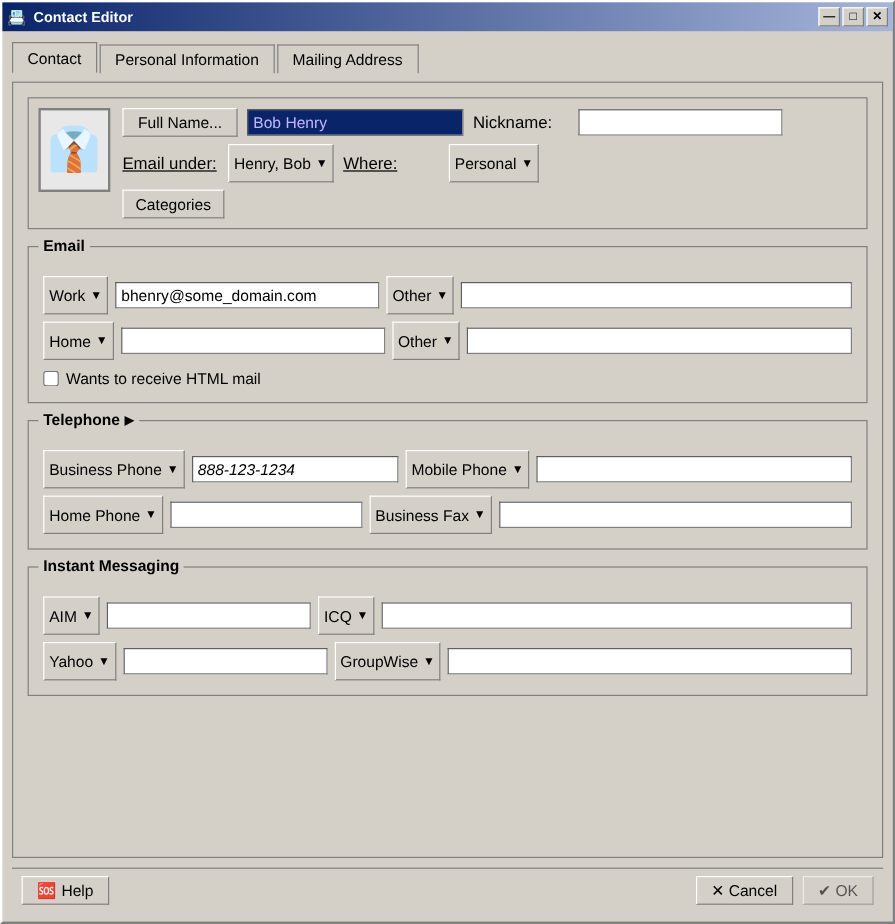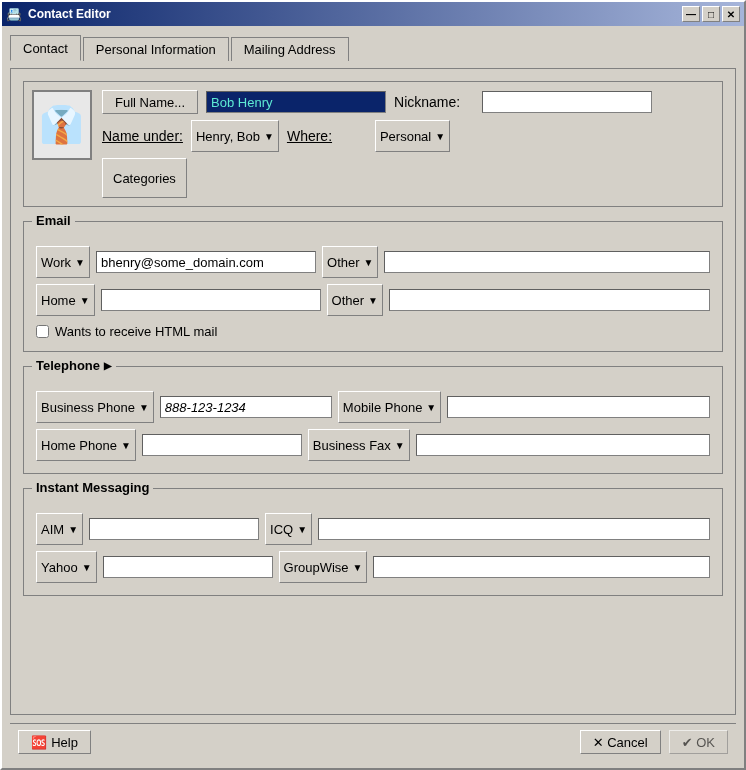--- a/index.html
+++ b/index.html
@@ -146,21 +146,21 @@
       border: 1px solid #808080;
       border-top-color: #606060;
       border-left-color: #606060;
       height: 22px;
       padding: 0 4px;
       font-size: 13px;
       outline: none;
     }
     .win-input.highlighted {
       background: #0a246a;
-      color: #5eead4;
+      color: #c4b5fd;
     }
     .dropdown-btn {
       background: #d4d0c8;
       border: 1px solid #808080;
       border-top-color: #fff;
       border-left-color: #fff;
       height: 32px;
       padding: 0 4px;
       font-size: 13px;
       cursor: pointer;
@@ -222,21 +222,21 @@
     .win-checkbox {
       width: 13px;
       height: 13px;
       cursor: pointer;
     }
     .categories-btn {
       background: #d4d0c8;
       border: 1px solid #808080;
       border-top-color: #fff;
       border-left-color: #fff;
-      height: 40px;
+      height: 24px;
       padding: 0 10px;
       font-size: 13px;
       cursor: pointer;
     }
     .categories-value {
       background: white;
       border: 1px solid #808080;
       border-top-color: #606060;
       border-left-color: #606060;
       height: 22px;
@@ -306,21 +306,21 @@
         <div class="contact-fields">
 
           <div class="field-row">
             <button class="win-button">Full Name...</button>
             <input class="win-input highlighted" style="width: 180px;" type="text" value="Bob Henry">
             <span class="field-label">Nickname:</span>
             <input class="win-input" style="width: 170px;" type="text">
           </div>
 
           <div class="field-row">
-            <span class="field-label underline">Name under:</span>
+            <span class="field-label underline">Email under:</span>
             <div class="dropdown-btn">
               <span>Henry, Bob</span>
               <span class="dropdown-arrow">▼</span>
             </div>
             <span class="field-label underline">Where:</span>
             <div class="dropdown-btn">
               <span>Personal</span>
               <span class="dropdown-arrow">▼</span>
             </div>
           </div>

